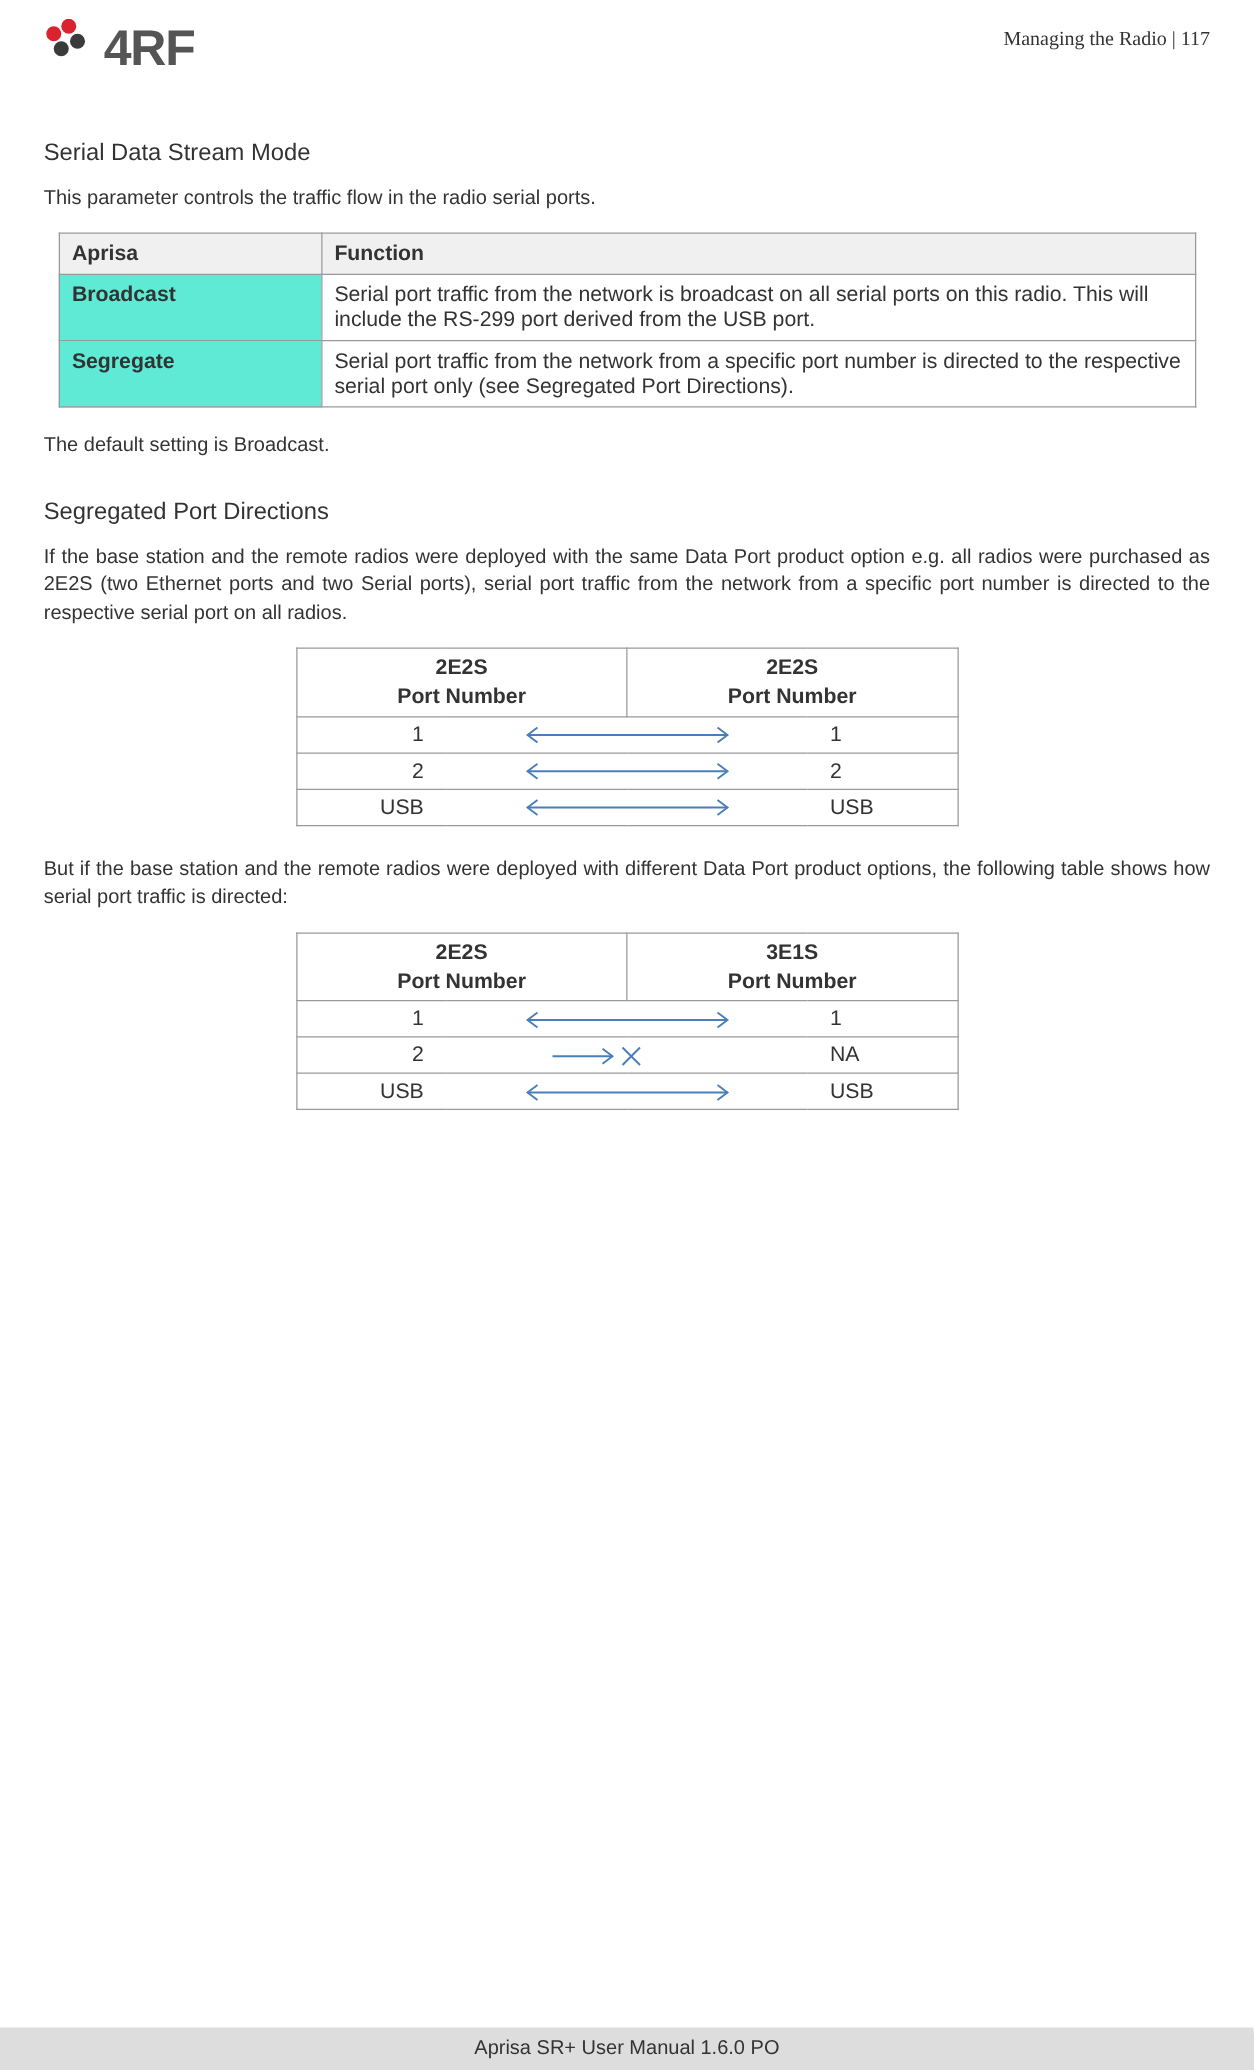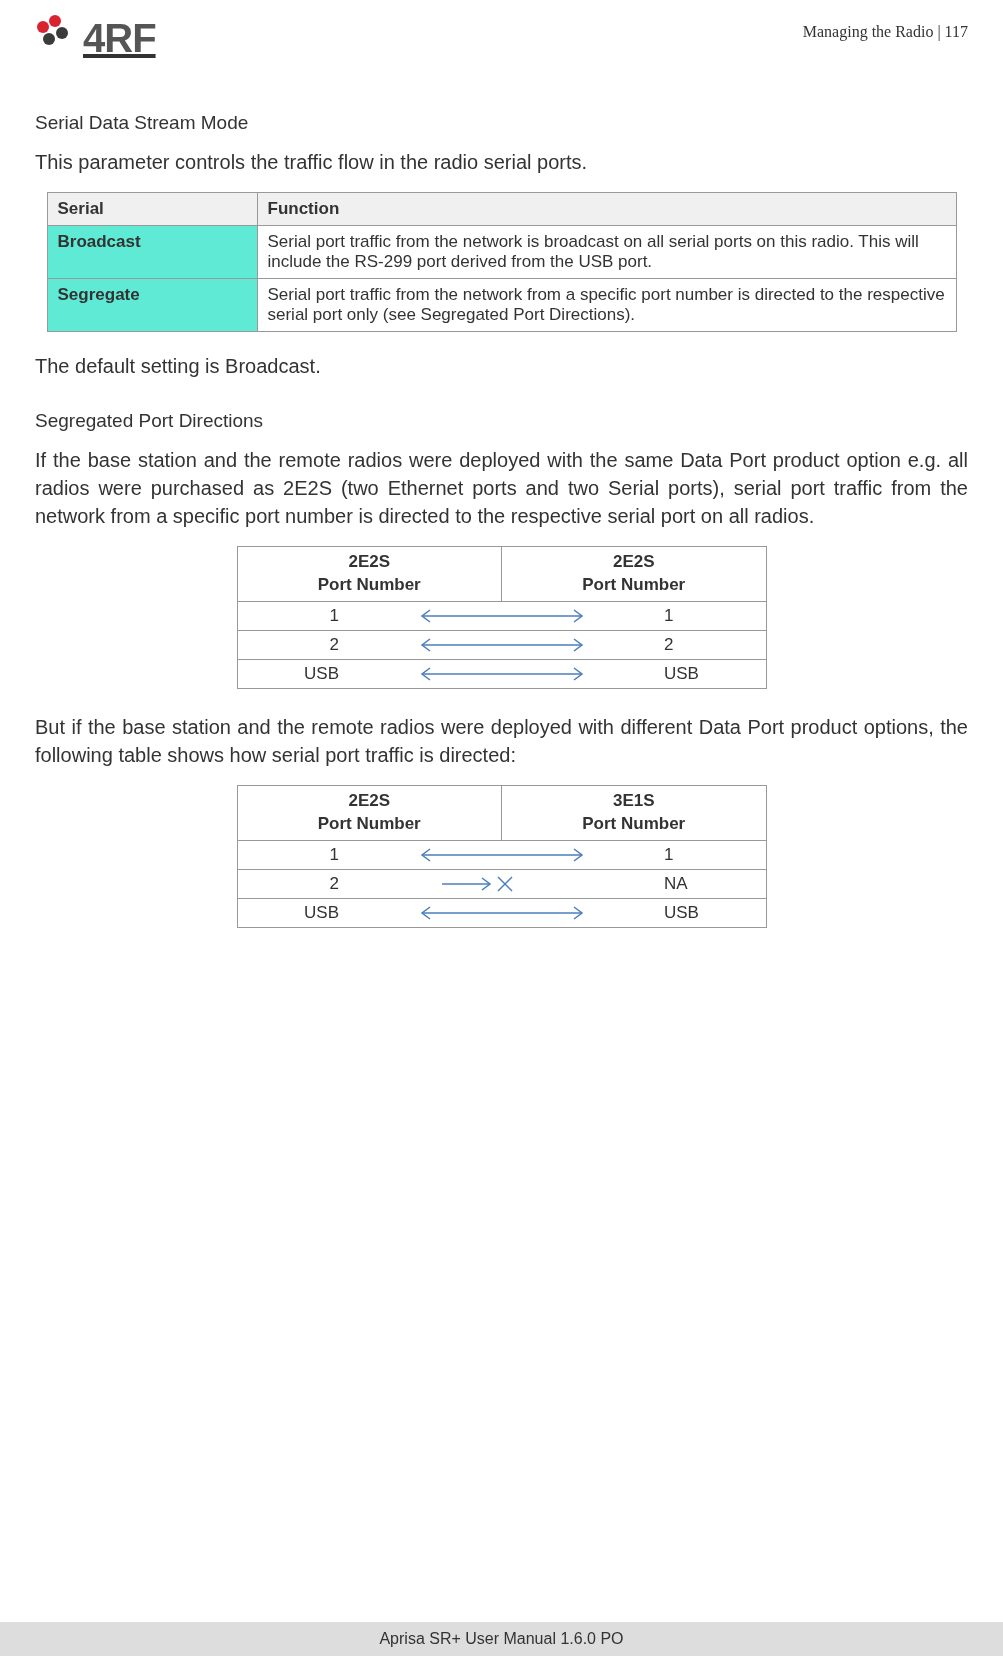--- a/index.html
+++ b/index.html
@@ -19,23 +19,22 @@
     }
     .header {
       display: flex;
       justify-content: space-between;
       align-items: flex-start;
       padding-top: 15px;
       padding-bottom: 20px;
     }
     .logo {
       display: flex;
-      align-items: center;
+      align-items: flex-end;
       gap: 6px;
-      text-decoration: underline;
     }
     .logo-dots {
       display: inline-block;
     }
     .logo-text {
       font-size: 40px;
       font-weight: bold;
       color: #555;
       letter-spacing: -1px;
     }
@@ -45,21 +44,21 @@
       padding-top: 8px;
       font-family: Liberation Serif, serif;
     }
     .section-title {
       font-size: 19px;
       color: #333;
       margin-top: 30px;
       margin-bottom: 14px;
     }
     .body-text {
-      font-size: 20px;
+      font-size: 16px;
       line-height: 1.4;
       margin-bottom: 16px;
     }
     .justify {
       text-align: justify;
     }
     table.option-table {
       border-collapse: collapse;
       width: 910px;
       margin: 0 auto 20px auto;
@@ -150,21 +149,21 @@
     <span>Managing the Radio</span><span>  |  </span><span>117</span>
   </div>
 </div>
 
 <div class="section-title">Serial Data Stream Mode</div>
 <p class="body-text">This parameter controls the traffic flow in the radio serial ports.</p>
 
 <table class="option-table">
   <tbody>
       <tr>
-    <th>Serial</th>
+    <th>Aprisa</th>
     <th>Function</th>
   </tr>
   <tr>
     <td class="col1">Broadcast</td>
     <td>Serial port traffic from the network is broadcast on all serial ports on this radio. This will include the RS-299 port derived from the USB port.</td>
   </tr>
   <tr>
     <td class="col1">Segregate</td>
     <td>Serial port traffic from the network from a specific port number is directed to the respective serial port only (see Segregated Port Directions).</td>
   </tr>

